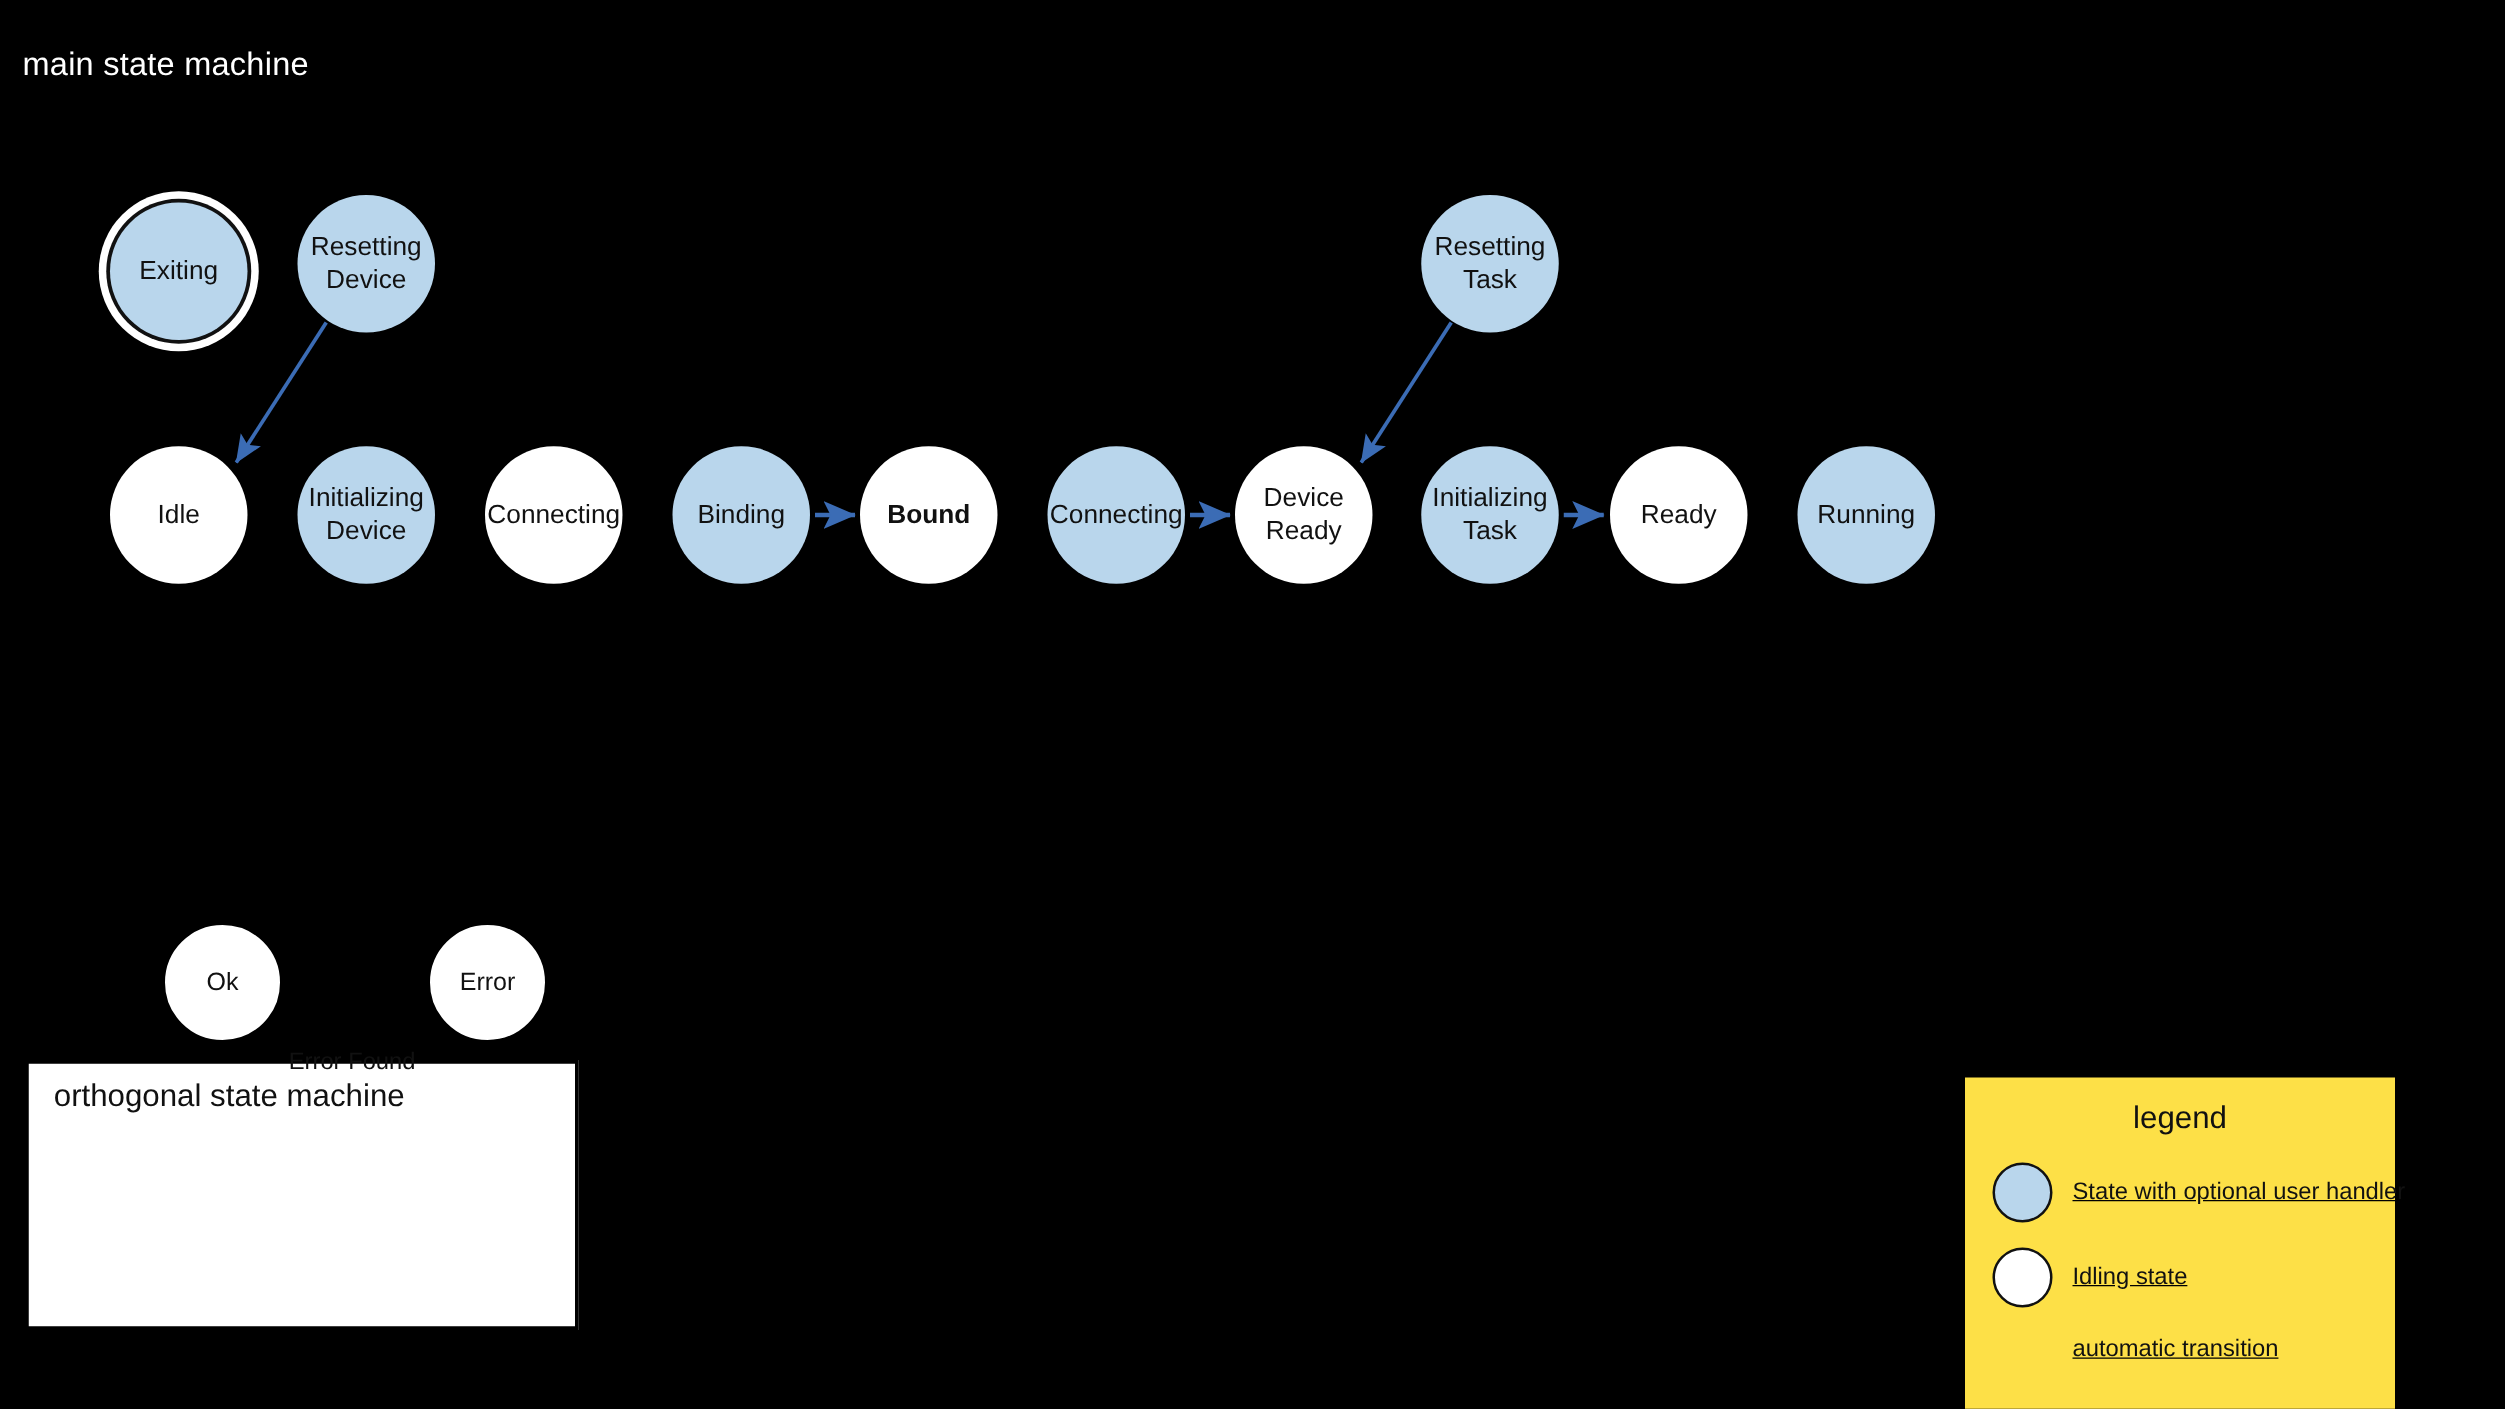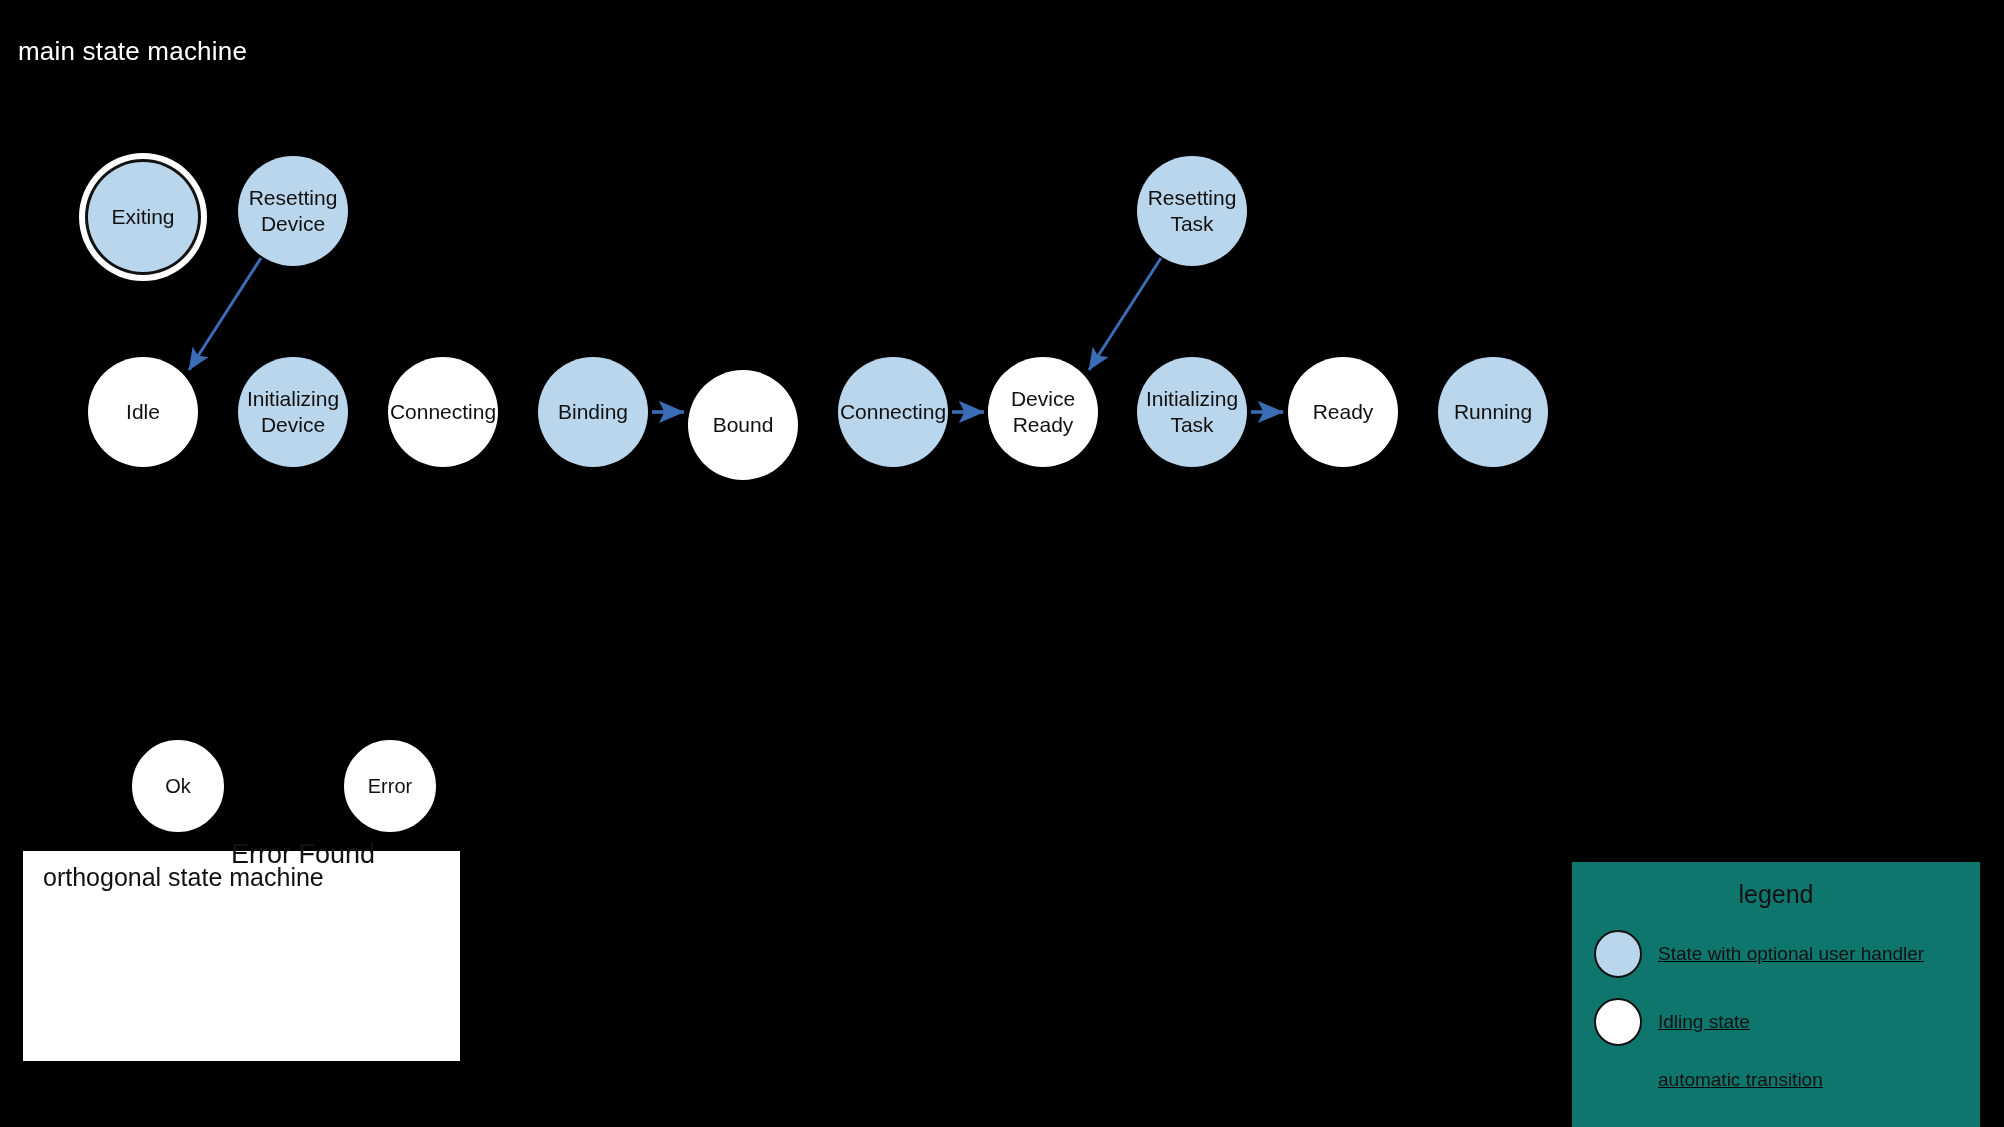--- a/index.html
+++ b/index.html
@@ -86,33 +86,33 @@
   }
   .ortho-initial {
     position: absolute;
     width: 30px;
     height: 30px;
     border-radius: 50%;
     background: #000000;
   }
   .ortho-edge-label {
     position: absolute;
-    font-size: 27px;
+    font-size: 19px;
     color: #111111;
     white-space: nowrap;
     font-family: "Liberation Sans", sans-serif;
   }
   
   .legend-panel {
     position: absolute;
     left: 1572px;
     top: 862px;
-    width: 408px;
+    width: 344px;
     height: 265px;
-    background: #0f766e;
+    background: #fde047;
     box-sizing: border-box;
   }
   .legend-title {
     position: absolute;
     left: 0;
     right: 0;
     top: 18px;
     text-align: center;
     font-size: 25px;
     color: #111111;
@@ -207,21 +207,21 @@
 </div>
 
 <div class="node idling" style="left:388px; top:357px; width:110px; height:110px;">
   <span class="node-label">Connecting</span>
 </div>
 
 <div class="node handler" style="left:538px; top:357px; width:110px; height:110px;">
   <span class="node-label">Binding</span>
 </div>
 
-<div class="node idling" style="left:688px; top:370px; width:110px; height:110px;">
+<div class="node idling" style="left:688px; top:357px; width:110px; height:110px;font-weight:bold;">
   <span class="node-label">Bound</span>
 </div>
 
 <div class="node handler" style="left:838px; top:357px; width:110px; height:110px;">
   <span class="node-label">Connecting</span>
 </div>
 
 <div class="node idling" style="left:988px; top:357px; width:110px; height:110px;">
   <span class="node-label">Device<br>Ready</span>
 </div>

